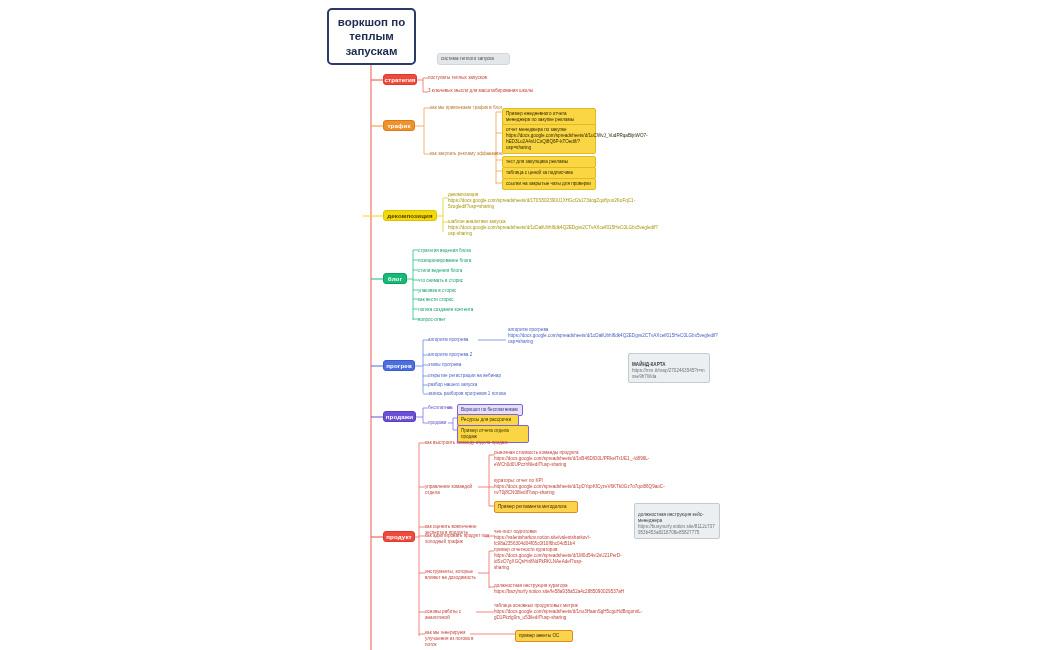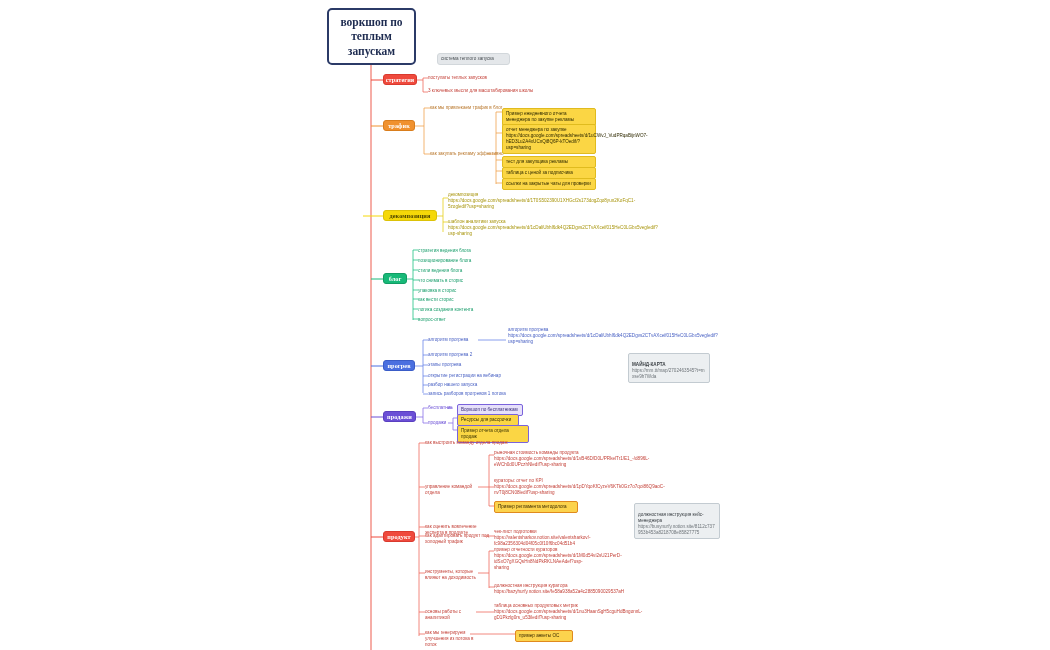--- a/index.html
+++ b/index.html
@@ -7,21 +7,21 @@
   body {
     width:1050px; height:650px;
     background:#ffffff;
     font-family:"Liberation Sans","DejaVu Sans",sans-serif;
     overflow:hidden;
     position:relative;
   }
   #canvas { position:absolute; inset:0; }
   svg.wires { position:absolute; left:0; top:0; width:1050px; height:650px; pointer-events:none; }
 
-  .node { position:absolute;font-family:Liberation Serif, serif; }
+  .node { position:absolute; }
 
   
   .root {
     left:327px; top:8px; width:89px; height:57px;
     border:2px solid #2b3a67; border-radius:5px; background:#fff;
     display:flex; align-items:center; justify-content:center; text-align:center;
     font-weight:bold; font-size:11.5px; color:#1d2b50; line-height:1.22;
     padding:3px 4px;
   }
 

